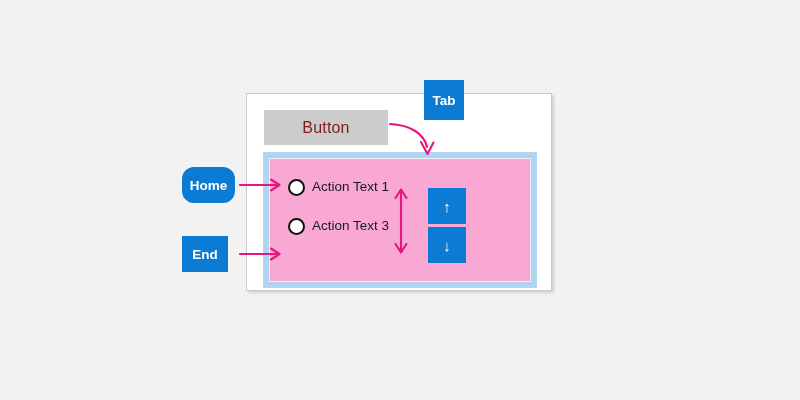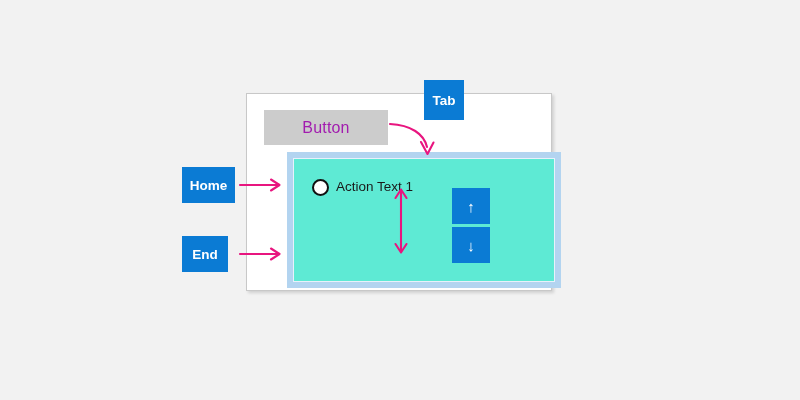--- a/index.html
+++ b/index.html
@@ -33,40 +33,39 @@
   }
 
   
   .gray-button {
     position: absolute;
     left: 17px;
     top: 16px;
     width: 124px;
     height: 35px;
     background: #cccccc;
-    color: #a21caf;
+    color: #7f1d1d;
     font-size: 16px;
     display: flex;
     align-items: center;
     justify-content: center;
     letter-spacing: 0.2px;
     box-sizing: border-box;
   }
 
   
   .radio-panel {
     position: absolute;
     left: 16px;
     top: 58px;
     width: 274px;
     height: 136px;
-    background: #5eead4;
+    background: #f9a8d4;
     border: 6px solid #b3d4f0;
     box-sizing: border-box;
-    margin-left: 24px;
   }
   .radio-panel-inner {
     position: absolute;
     inset: 0;
     border: 1px solid #e8f1fb;
     box-sizing: border-box;
   }
 
   
   .radio-list {
@@ -144,21 +143,21 @@
     background: #0b7bd4;
     color: #ffffff;
     font-size: 13.5px;
     font-weight: bold;
     display: flex;
     align-items: center;
     justify-content: center;
     box-sizing: border-box;
   }
   .badge-tab  { left: 424px; top: 80px;  width: 40px; height: 40px; }
-  .badge-home { left: 182px; top: 167px; width: 53px; height: 36px; }
+  .badge-home { left: 182px; top: 167px; width: 53px; height: 36px; border-radius: 12px; }
   .badge-end  { left: 182px; top: 236px; width: 46px; height: 36px; }
 
   
   .annot-layer {
     position: absolute;
     left: 0;
     top: 0;
     width: 800px;
     height: 400px;
     pointer-events: none;
@@ -179,20 +178,24 @@
       <div class="radio-panel-inner"></div>
 
       <div class="radio-list">
 
         <div class="radio-item">
           <span class="radio-mark off"></span>
           <span class="radio-label">Action Text 1</span>
         </div>
 
 
+        <div class="radio-item">
+          <span class="radio-mark off"></span>
+          <span class="radio-label">Action Text 3</span>
+        </div>
 
       </div>
 
       <div class="spin-buttons">
         <div class="spin-btn up">
           <span>↑</span>
         </div>
         <div class="spin-btn down">
           <span>↓</span>
         </div>

